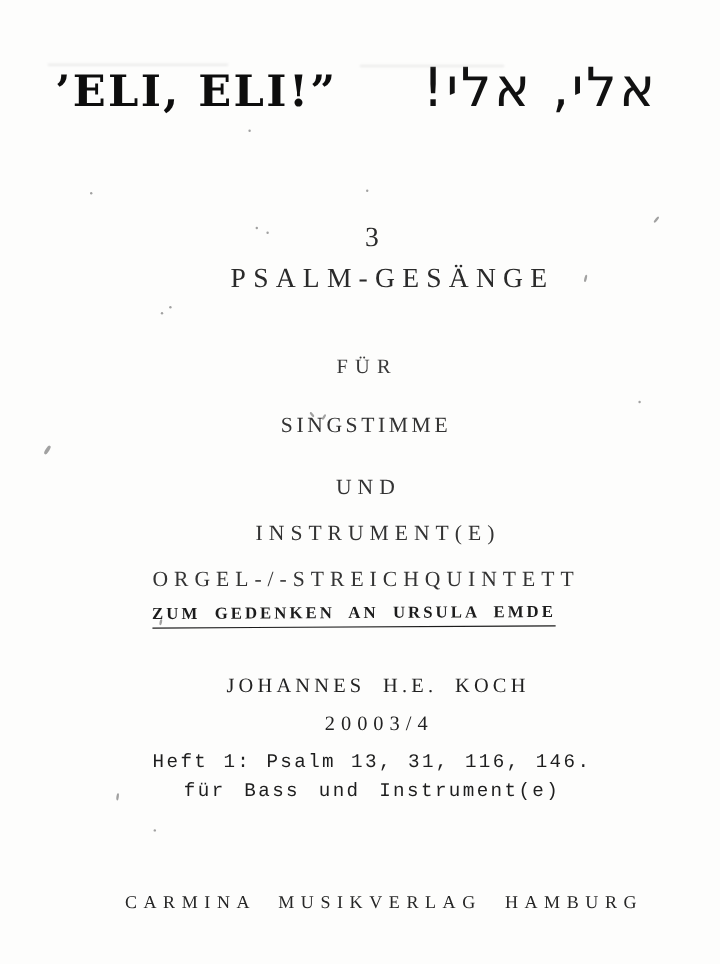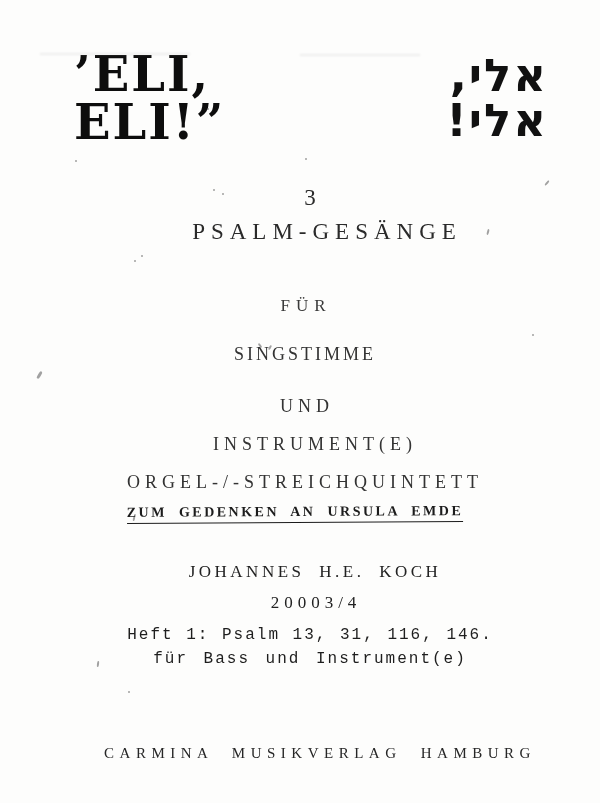--- a/index.html
+++ b/index.html
@@ -11,24 +11,24 @@
   .line{position:absolute;left:0;width:600px;text-align:center;line-height:1;white-space:nowrap;}
 
   
   .title-row{
     position:absolute;top:50px;left:0;width:600px;
     display:flex;justify-content:space-between;align-items:baseline;
     padding:0 52px 0 46px;box-sizing:border-box;
   }
   .title-latin{
     font-family:"DejaVu Serif", serif;font-weight:bold;
-    font-size:48px;letter-spacing:2px;color:#0d0d0d;line-height:1;margin-left:28px;
+    font-size:36px;letter-spacing:2px;color:#0d0d0d;line-height:1;
   }
   .title-hebrew{
-    font-family:"DejaVu Sans", sans-serif;font-weight:bold;
+    font-family:"DejaVu Sans", sans-serif;font-weight:normal;
     font-size:45px;letter-spacing:2px;color:#111;line-height:1;
     direction:rtl;
   }
 
   .l-mein      {top:124px;font-size:23px;letter-spacing:10px;word-spacing:12px;color:#1b1b1b;}
   .l-count     {top:186px;font-size:23px;transform:translateX(10px);color:#2a2a2a;}
   .l-psalm     {top:220px;font-size:23px;letter-spacing:6px;transform:translateX(27px);color:#2a2a2a;}
   .l-fur       {top:297px;font-size:17px;letter-spacing:6px;transform:translateX(6px);color:#3a3a3a;}
   .l-sing      {top:345px;font-size:18px;letter-spacing:3px;transform:translateX(5px);color:#333;}
   .l-und       {top:397px;font-size:18px;letter-spacing:5px;transform:translateX(7px);color:#333;}

